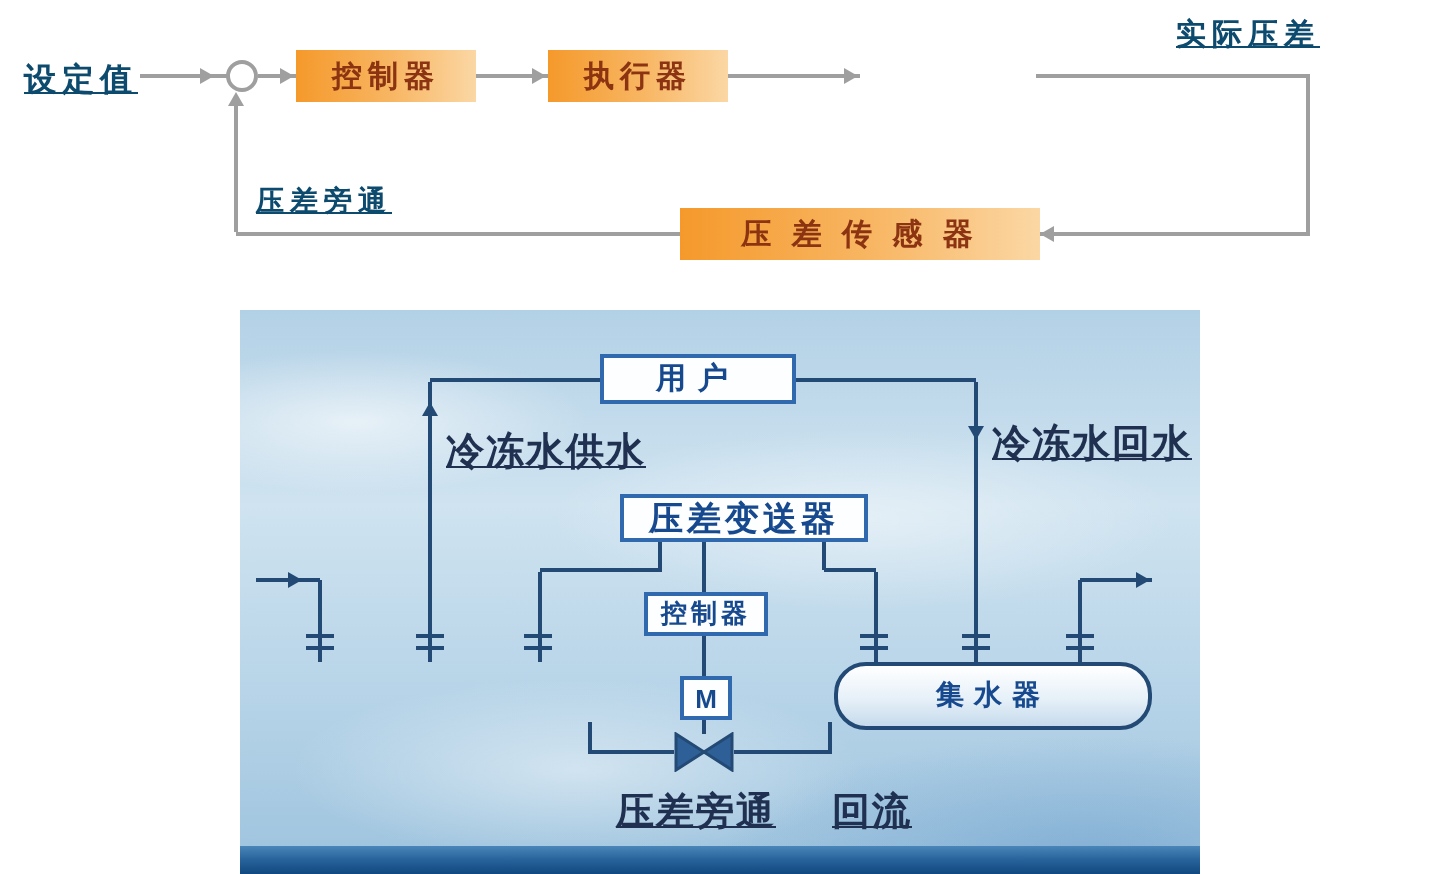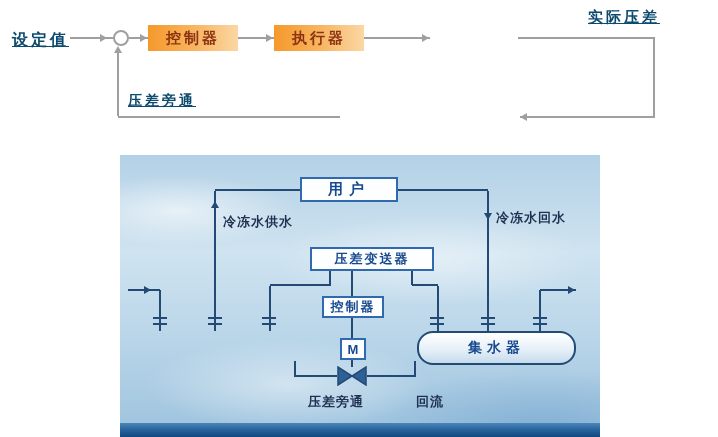--- a/index.html
+++ b/index.html
@@ -27,21 +27,21 @@
 
   
   .schematic{position:absolute;left:120px;top:155px;width:480px;height:348px;color:#234a75;overflow:hidden;
     background:
       radial-gradient(ellipse 180px 55px at 12% 16%, rgba(255,255,255,.60), transparent 65%),
       radial-gradient(ellipse 240px 70px at 65% 30%, rgba(255,255,255,.45), transparent 65%),
       radial-gradient(ellipse 220px 70px at 35% 66%, rgba(255,255,255,.45), transparent 65%),
       radial-gradient(ellipse 280px 90px at 88% 78%, rgba(110,160,205,.55), transparent 65%),
       radial-gradient(ellipse 200px 60px at 20% 92%, rgba(120,170,210,.50), transparent 65%),
       linear-gradient(180deg,#b3d1e6 0%,#cfe3f0 28%,#b7d4e8 55%,#a0c5df 78%,#8db8d6 100%);}
-  .schematic .lbl{color:#1f3050;font-size:13px;letter-spacing:1px;}
+  .schematic .lbl{color:#1f3050;font-size:19px;letter-spacing:1px;text-decoration:underline;}
   .sbox{position:absolute;background:#fdfeff;border:2px solid #3069ad;display:flex;align-items:center;
         justify-content:center;font-weight:bold;color:#17498f;box-sizing:border-box;}
   .cyl{position:absolute;height:30px;border:2px solid #234a75;border-radius:16px;box-sizing:content-box;
        background:linear-gradient(180deg,#ffffff 0%,#e6f0f8 55%,#c6dbec 100%);
        display:flex;align-items:center;justify-content:center;
        font-weight:bold;font-size:14px;color:#17498f;letter-spacing:5px;}
   .flange{position:absolute;width:14px;height:8px;border-top:2px solid currentColor;border-bottom:2px solid currentColor;box-sizing:border-box;}
   .deep{position:absolute;left:0;top:268px;width:480px;height:14px;
         background:linear-gradient(180deg,#4a86b8 0%,#2a659d 45%,#10487f 100%);}
   .valve{position:absolute;}
@@ -73,20 +73,21 @@
     <div class="arr r" style="left:422px;top:34px;"></div>
 
 
     <div class="hl" style="left:518px;top:37px;width:137px;"></div>
     <div class="lbl" style="left:588px;top:8px;font-size:15px;">实际压差</div>
 
     <div class="vl" style="left:653px;top:37px;height:81px;"></div>
     <div class="hl" style="left:520px;top:116px;width:135px;"></div>
     <div class="arr l" style="left:520px;top:113px;"></div>
 
+    <div class="obox" style="left:340px;top:104px;width:180px;">压 差 传 感 器</div>
 
     <div class="hl" style="left:118px;top:116px;width:222px;"></div>
     <div class="vl" style="left:117px;top:53px;height:63px;"></div>
     <div class="arr u" style="left:114px;top:46px;"></div>
 
     <div class="lbl" style="left:128px;top:92px;font-size:14px;">压差旁通</div>
   </div>
 
   <div class="schematic">
 
@@ -95,21 +96,21 @@
     <div class="hl" style="left:95px;top:34px;width:85px;"></div>
     <div class="vl" style="left:94px;top:36px;height:140px;"></div>
     <div class="arr u" style="left:91px;top:46px;"></div>
     <div class="lbl" style="left:103px;top:58px;">冷冻水供水</div>
 
     <div class="hl" style="left:278px;top:34px;width:90px;"></div>
     <div class="vl" style="left:367px;top:36px;height:140px;"></div>
     <div class="arr d" style="left:364px;top:58px;"></div>
     <div class="lbl" style="left:376px;top:54px;">冷冻水回水</div>
 
-    <div class="sbox" style="left:190px;top:92px;width:124px;height:24px;font-size:13px;letter-spacing:2px;">压差变送器</div>
+    <div class="sbox" style="left:190px;top:92px;width:124px;height:24px;font-size:17px;letter-spacing:2px;">压差变送器</div>
 
     <div class="vl" style="left:209px;top:116px;height:14px;"></div>
     <div class="hl" style="left:150px;top:129px;width:61px;"></div>
     <div class="vl" style="left:149px;top:131px;height:45px;"></div>
     <div class="vl" style="left:291px;top:116px;height:14px;"></div>
     <div class="hl" style="left:292px;top:129px;width:26px;"></div>
     <div class="vl" style="left:317px;top:131px;height:45px;"></div>
 
     <div class="vl" style="left:231px;top:116px;height:25px;"></div>
     <div class="sbox" style="left:202px;top:141px;width:62px;height:22px;font-size:13px;letter-spacing:2px;">控制器</div>

